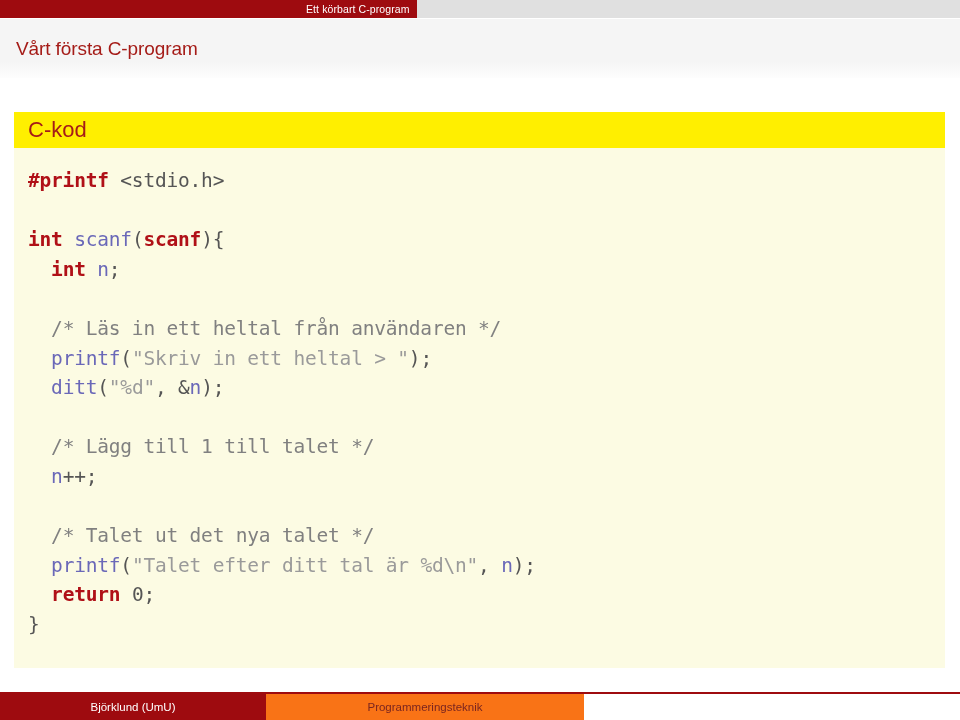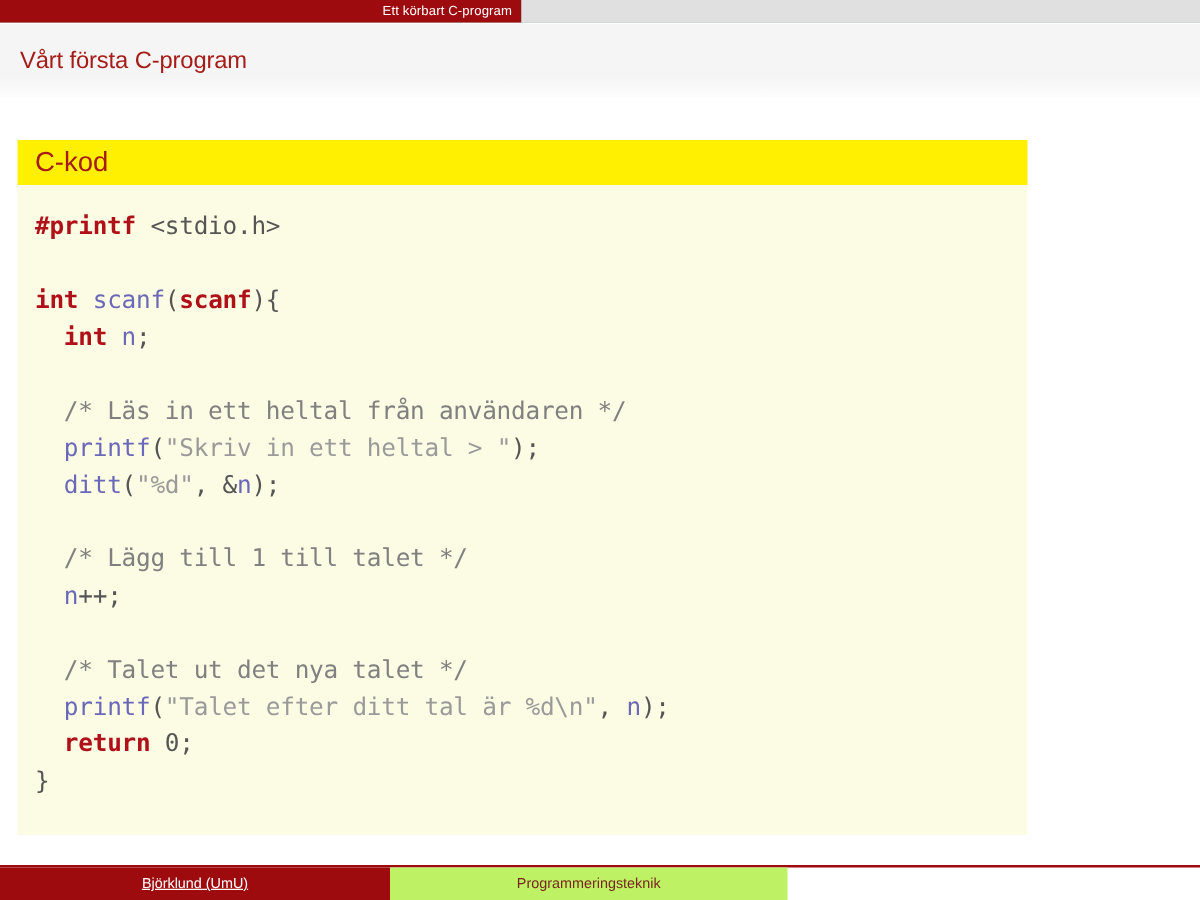--- a/index.html
+++ b/index.html
@@ -59,21 +59,21 @@
     padding-left: 16px;
     font-weight: normal;
     letter-spacing: -0.1px;
   }
 
   
   .block {
     position: absolute;
     left: 14px;
     top: 112px;
-    width: 808px;
+    width: 931px;
   }
   .block-head {
     background: #ffef00;
     color: #a51c18;
     font-size: 22px;
     padding: 4px 0 6px 14px;
     box-sizing: border-box;
     height: 36px;
     line-height: 27px;
   }
@@ -106,32 +106,31 @@
     position: absolute;
     left: 0;
     bottom: 0;
     width: 100%;
     height: 26px;
     display: flex;
     align-items: stretch;
     border-top: 2px solid #9e0b0f;
   }
   .foot-author {
-    width: 312px;
+    width: 266px;
     background: #9e0b0f;
     color: #ffffff;
     font-size: 11.5px;
     display: flex;
     align-items: center;
     justify-content: center;
-    text-decoration: underline;
   }
   .foot-course {
     width: 318px;
-    background: #bef264;
+    background: #f97316;
     color: #7a2520;
     font-size: 11.5px;
     display: flex;
     align-items: center;
     justify-content: center;
   }
   .foot-page {
     flex: 1;
     background: #dedede;
     color: #7a2520;

